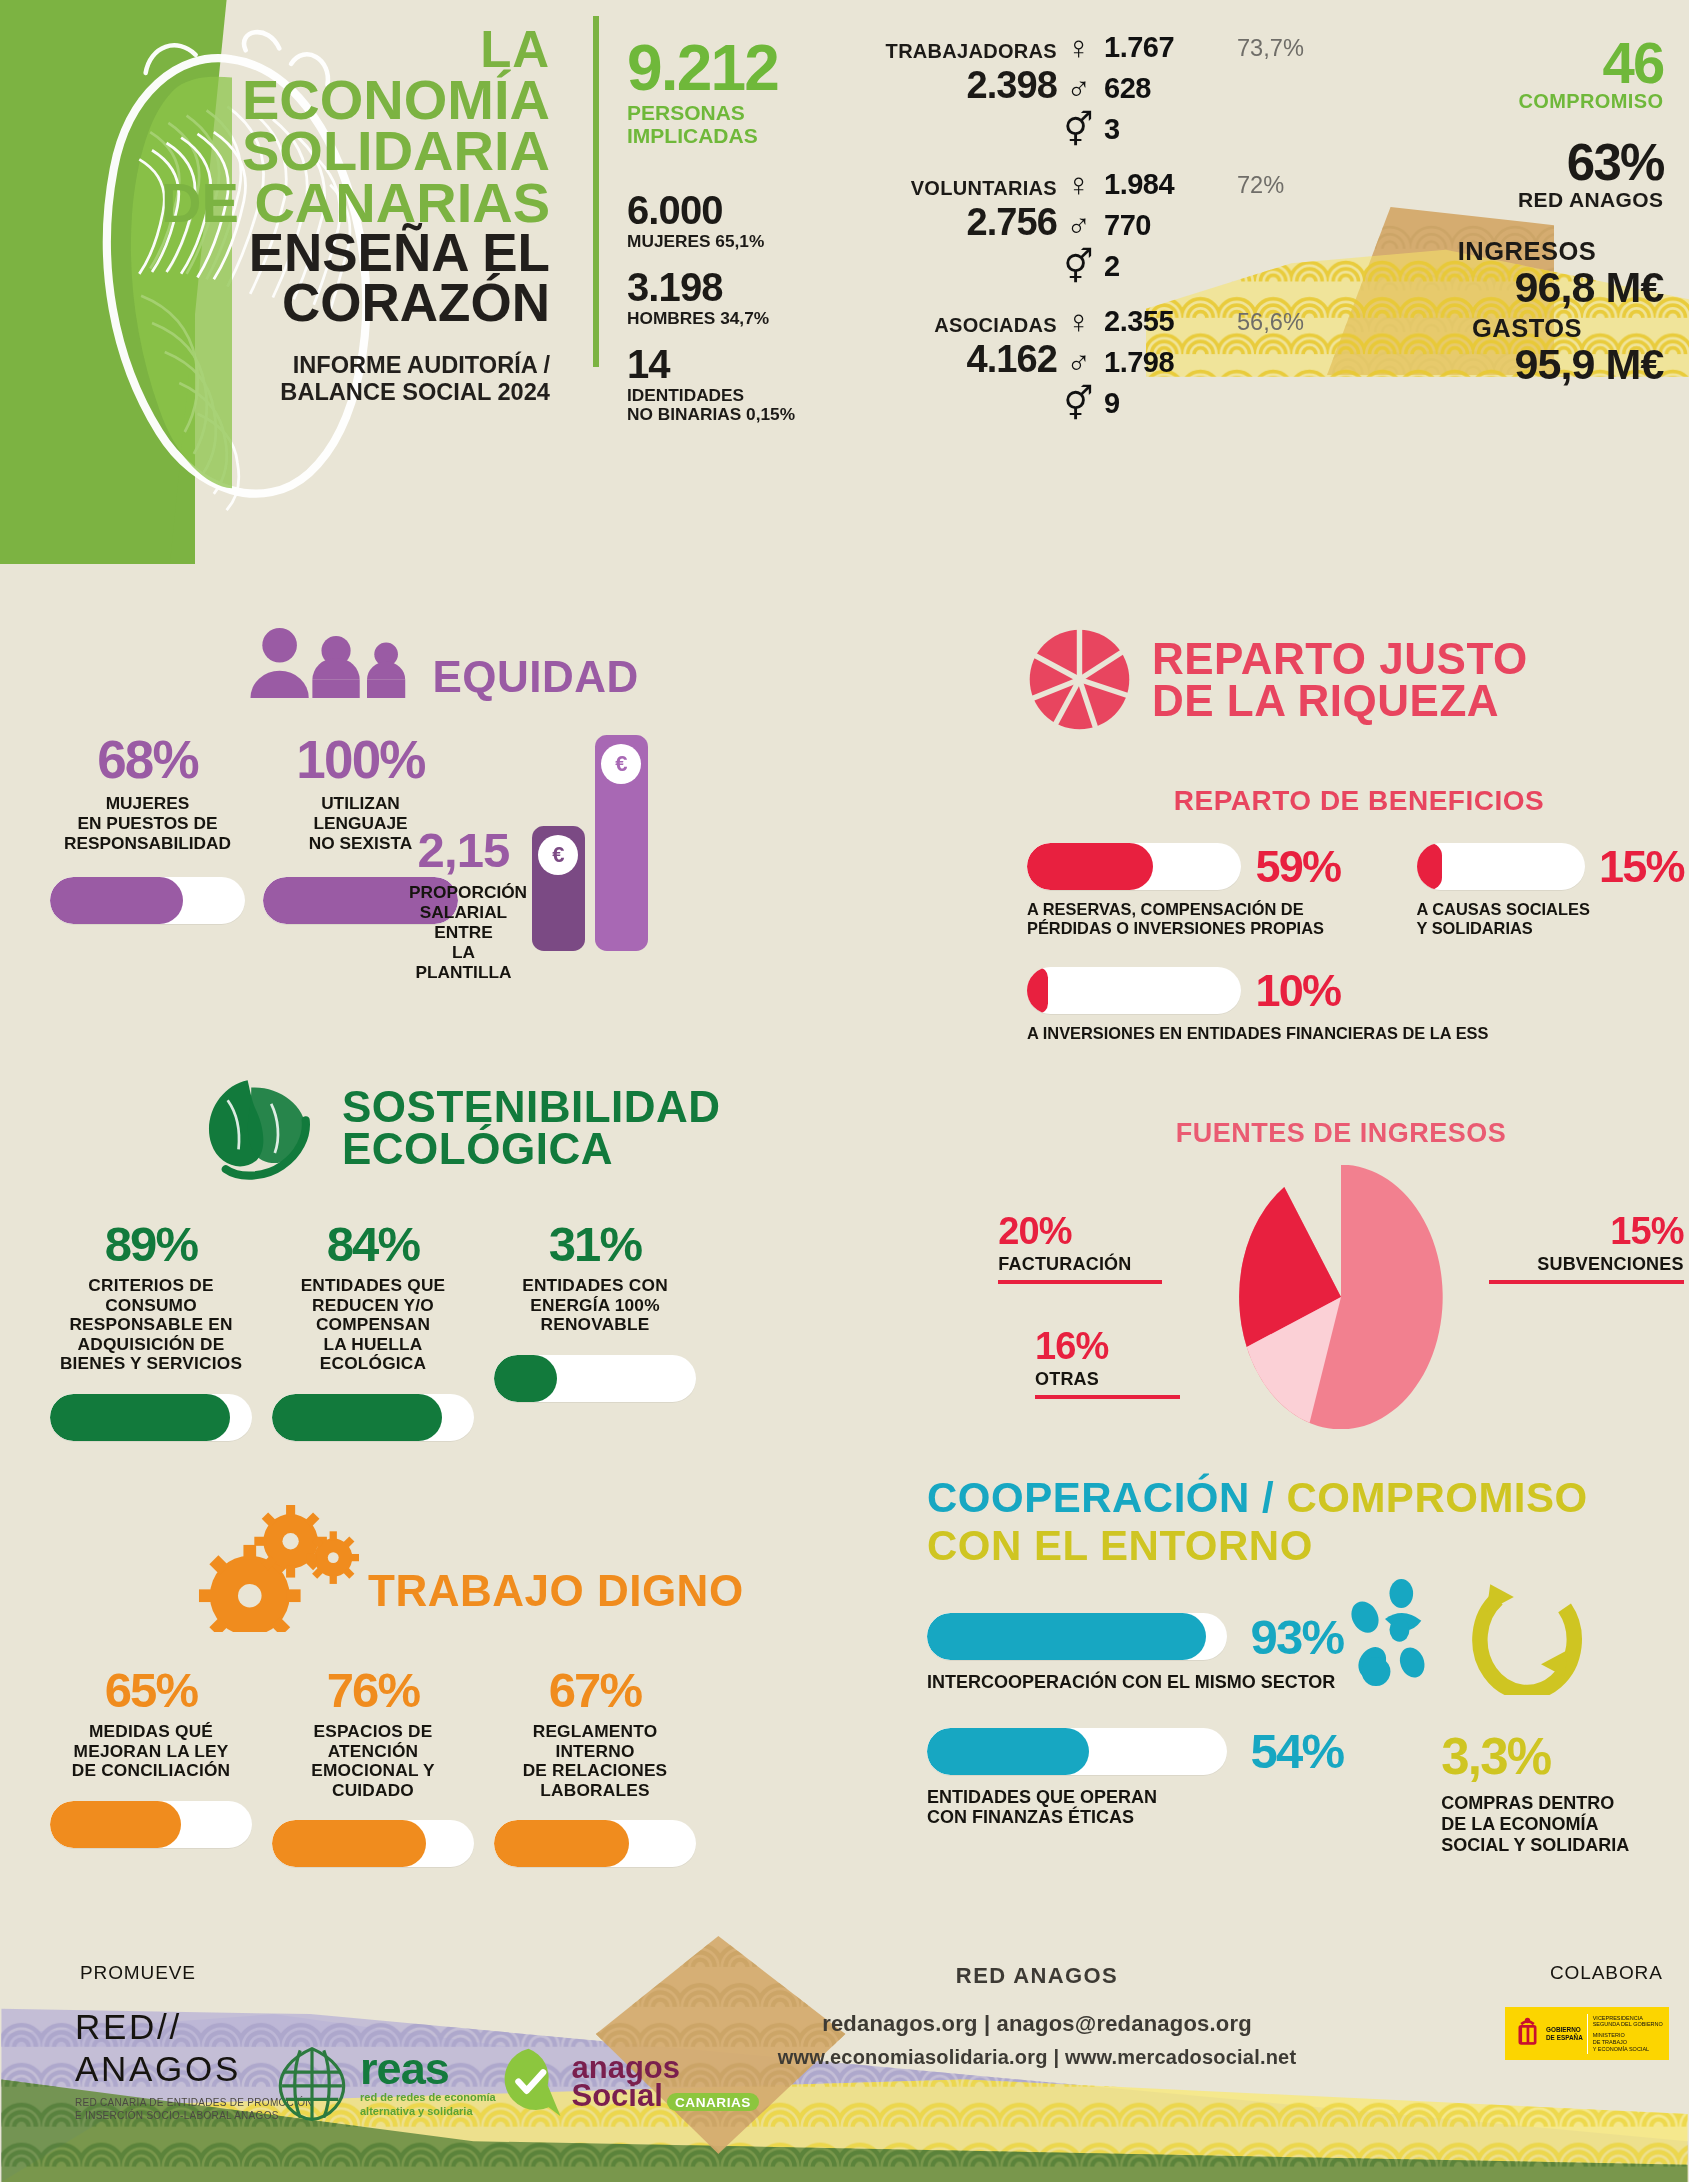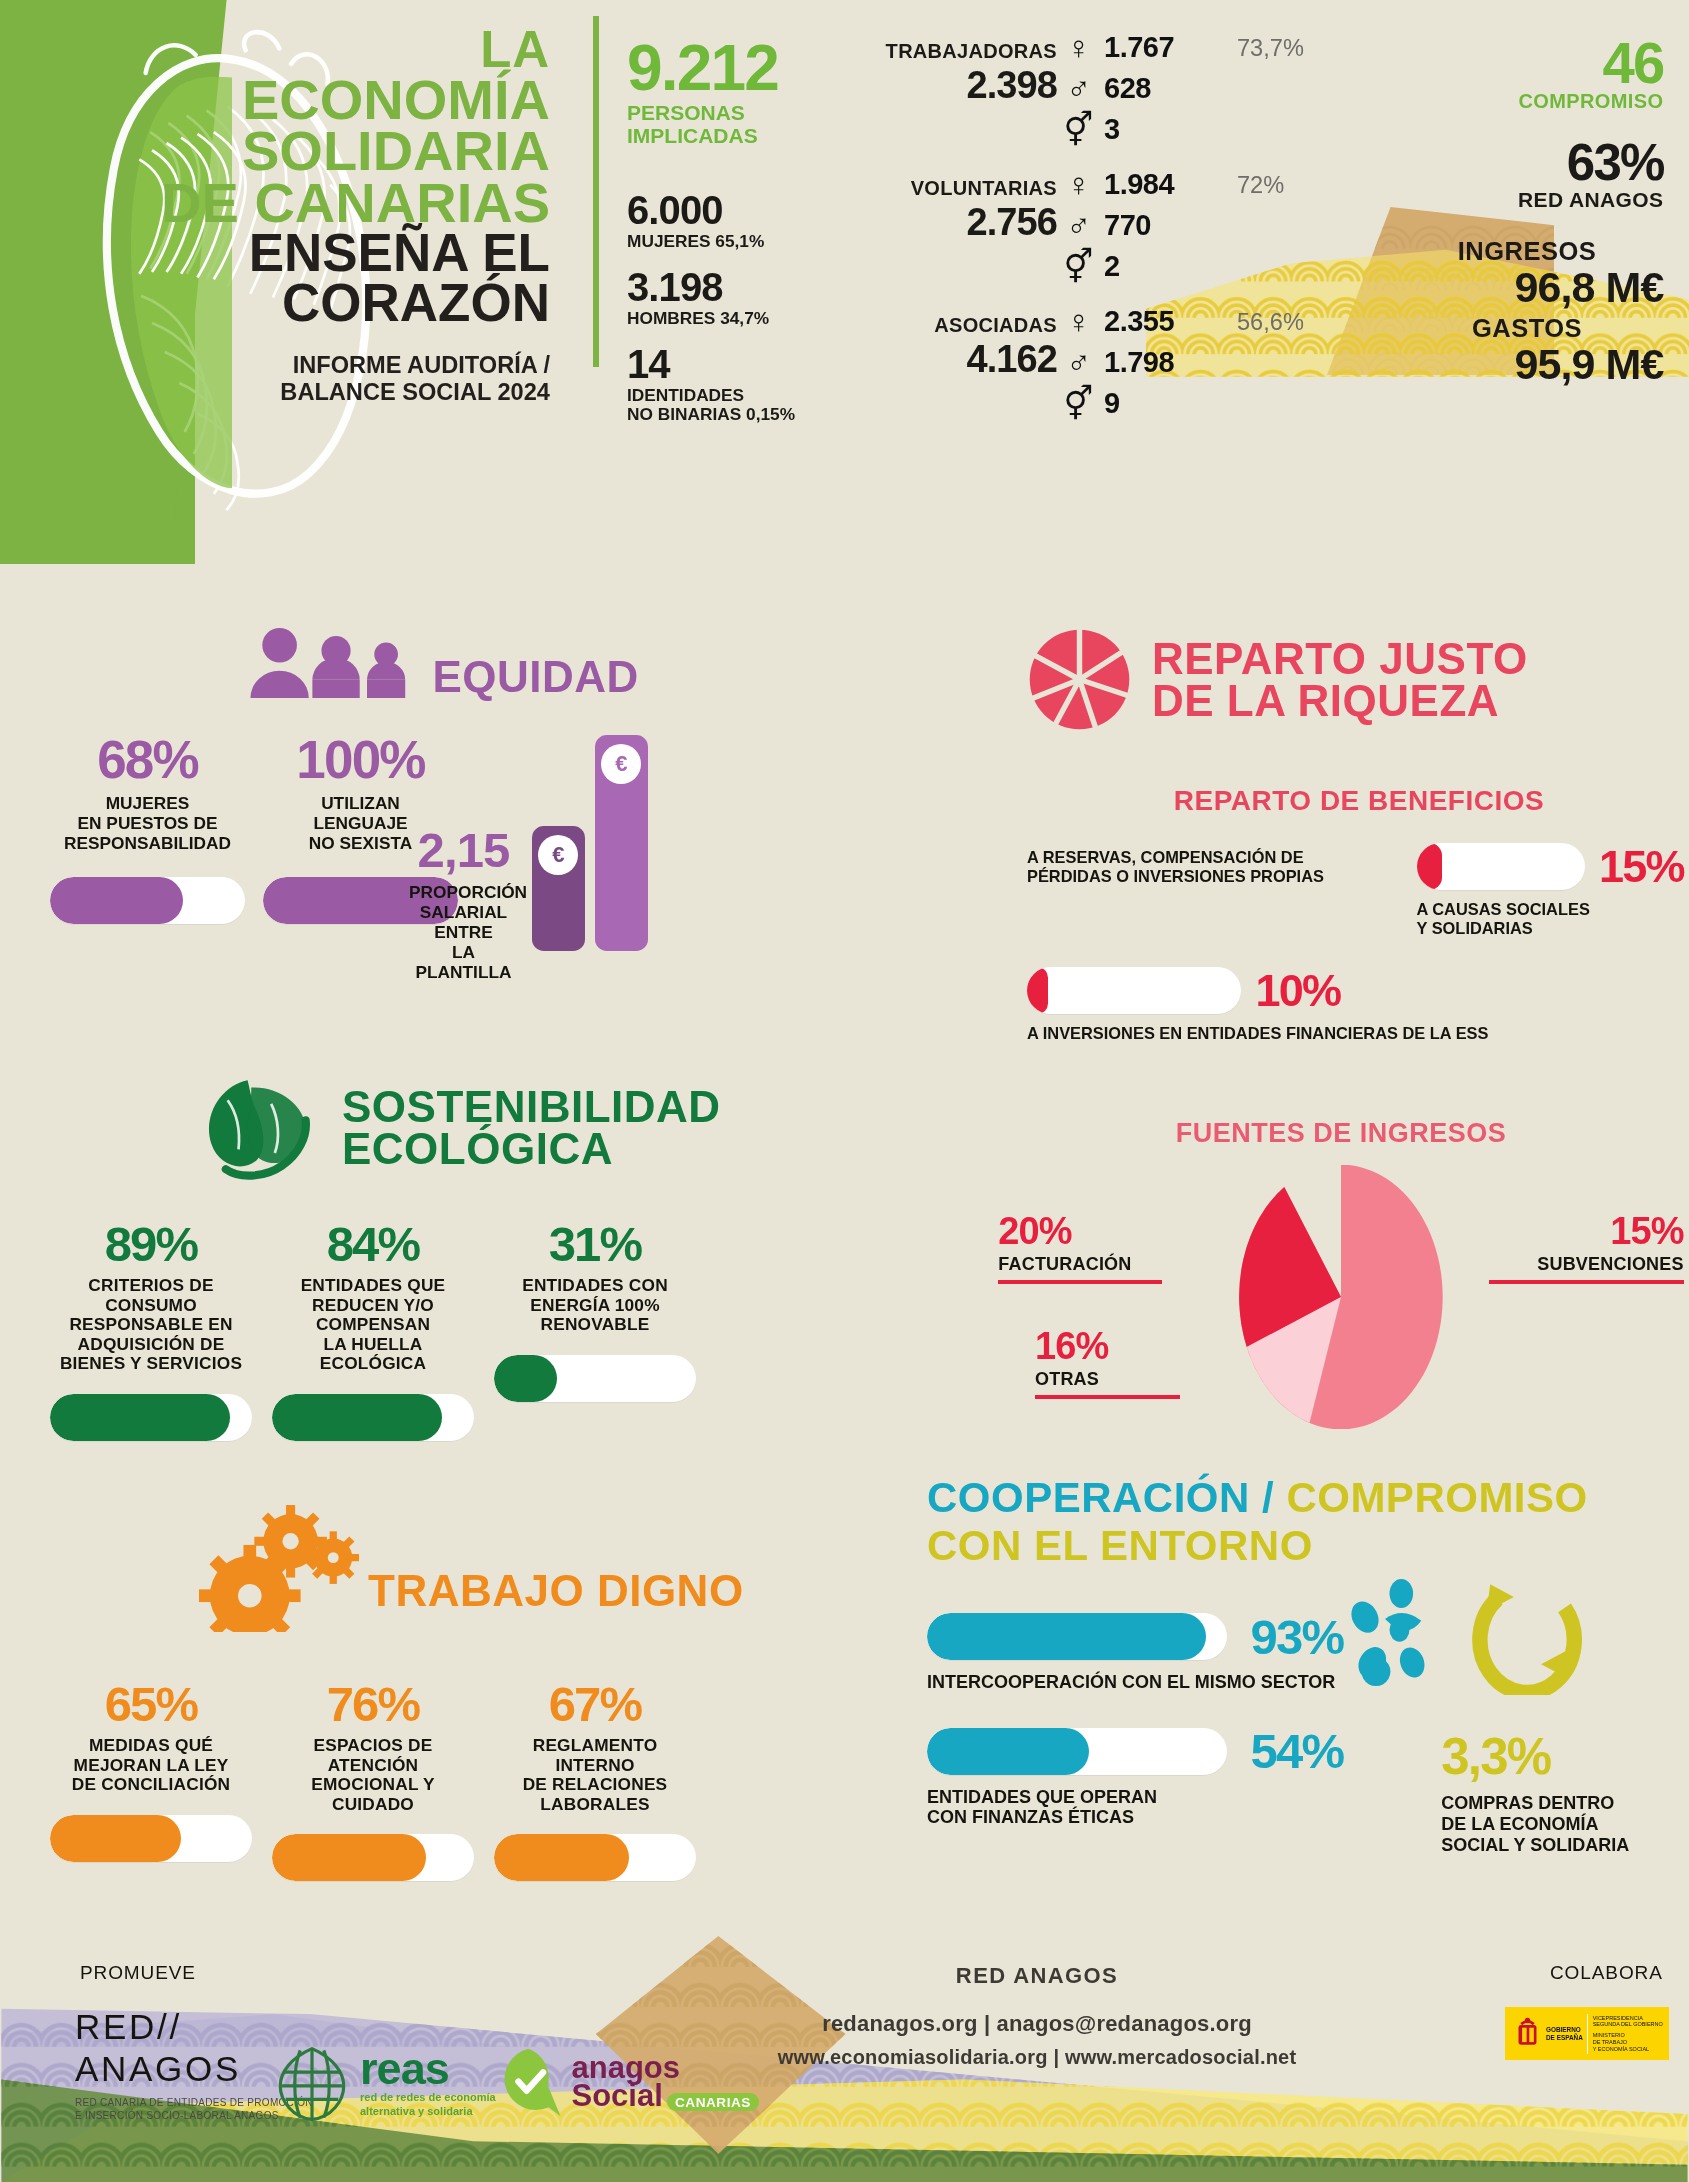--- a/index.html
+++ b/index.html
@@ -106,21 +106,21 @@
 
   
   #soste { position:absolute; left:50px; top:1073px; width:855px; }
   .so-head { display:flex; align-items:center; gap:20px; margin-left:145px; }
   .so-cols { display:flex; gap:20px; margin-top:38px; }
   .so-col { width:202px; text-align:center; }
 
   
   #trabajo { position:absolute; left:50px; top:1505px; width:855px; }
   .tr-head { display:flex; align-items:flex-end; gap:9px; margin-left:145px; }
-  .tr-cols { display:flex; gap:20px; margin-top:48px; }
+  .tr-cols { display:flex; gap:20px; margin-top:34px; }
   .tr-col { width:202px; text-align:center; }
 
   
   #reparto { position:absolute; left:1027px; top:627px; width:664px; }
   .rep-head { display:flex; align-items:center; gap:20px; }
   .rep-sub { font-size:28px; font-weight:900; color:#e8455f; letter-spacing:0.5px; text-align:center;
              margin-top:53px; font-family:"Liberation Sans Narrow","Liberation Sans",sans-serif;}
   .rep-row { display:flex; gap:25.5px; margin-top:23.6px; }
   .rep-item { flex:1; }
   .rep-bar-line { display:flex; align-items:center; gap:14.5px; }
@@ -584,20 +584,26 @@
       <div>
         <div class="sec-h" style="color:#e8455f">REPARTO JUSTO</div>
         <div class="sec-h" style="color:#e8455f">DE LA RIQUEZA</div>
       </div>
     </div>
 
     <div class="rep-sub">REPARTO DE BENEFICIOS</div>
 
     <div class="rep-row">
       <div class="rep-item" style="flex:0 0 364px">
+        <div class="rep-bar-line">
+          <div class="bar-track" style="width:214px">
+            <div class="bar-fill" style="width: 59%; background: rgb(232, 32, 63);"></div>
+          </div>
+          <div class="rep-pct">59%</div>
+        </div>
         <div class="rep-cap" style="white-space:pre-line">A RESERVAS, COMPENSACIÓN DE
 PÉRDIDAS O INVERSIONES PROPIAS</div>
       </div>
       <div class="rep-item">
         <div class="rep-bar-line">
           <div class="bar-track" style="width:168px">
             <div class="bar-fill" style="width: 15%; background: rgb(232, 32, 63);"></div>
           </div>
           <div class="rep-pct">15%</div>
         </div>

